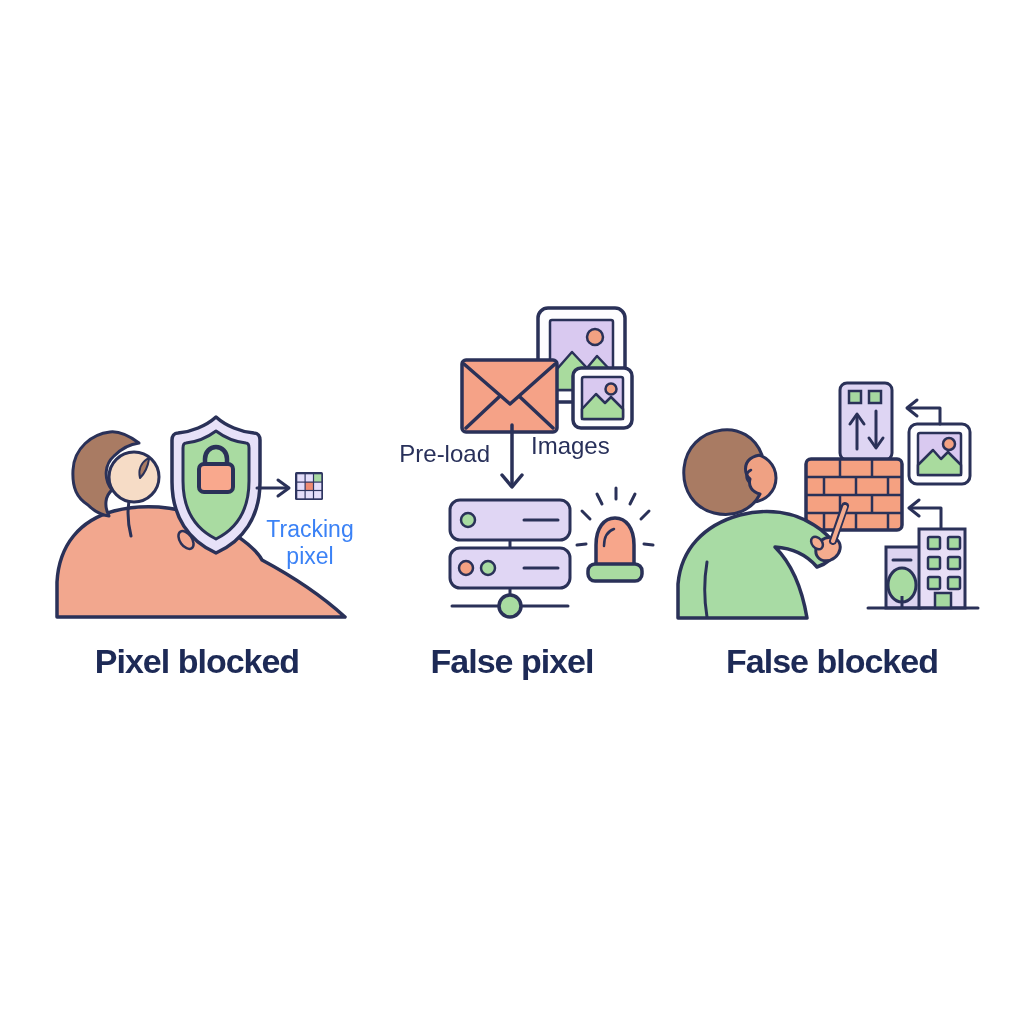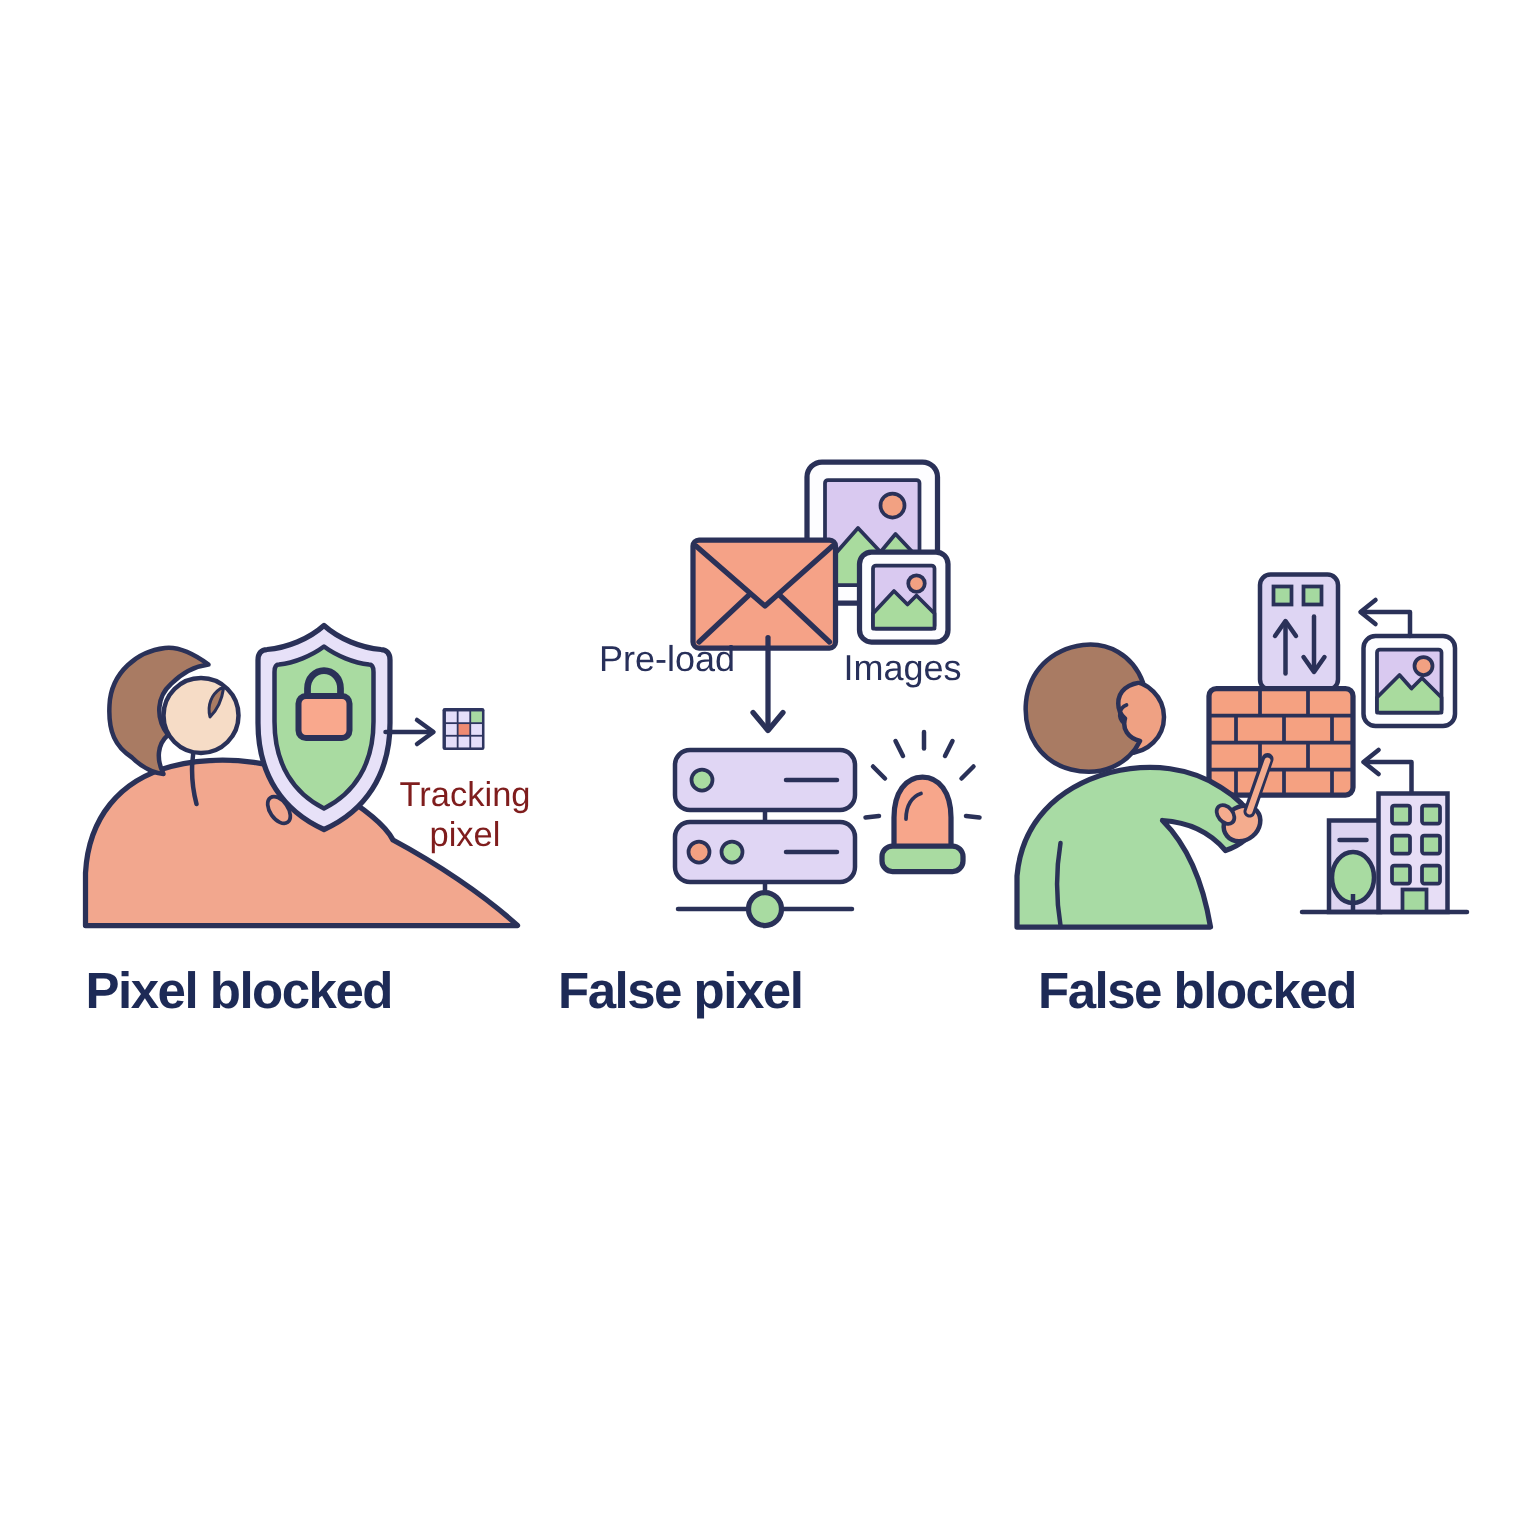--- a/index.html
+++ b/index.html
@@ -9,27 +9,27 @@
     background:#ffffff;
     overflow:hidden;
     font-family:"Liberation Sans", sans-serif;
   }
   .canvas svg{position:absolute;left:0;top:0;}
   .txt{position:absolute;color:#28305a;}
   .annotation{
     font-size:23px;
     line-height:27px;
     text-align:center;
-    color:#7f1d1d;
+    color:#3b82f6;
   }
   .sidelabel{font-size:24px;color:#28305a;}
   .caption{
     position:absolute;
     top:642px;width:280px;
-    text-align:left;
+    text-align:center;
     font-size:34px;
     font-weight:700;
     letter-spacing:-1px;
     color:#1d2a56;
   }
 </style>
 </head>
 <body>
 
 <div class="canvas">
@@ -219,23 +219,23 @@
       </g>
     </g>
   </g>
 </svg>
 
 <div class="txt annotation" style="left:248px;top:516px;width:124px;">
   <span style="display:block">Tracking</span>
   <span style="display:block">pixel</span>
 </div>
 
-<div class="txt sidelabel" style="left:390px;top:426px;width:100px;text-align:right;">Pre-load</div>
-
-<div class="txt sidelabel" style="left:531px;top:432px;width:110px;text-align:right;">Images</div>
+<div class="txt sidelabel" style="left:390px;top:440px;width:100px;text-align:right;">Pre-load</div>
+
+<div class="txt sidelabel" style="left:531px;top:432px;width:110px;text-align:left;">Images</div>
 
 <div class="caption" style="left:57px;">Pixel blocked</div>
 
 <div class="caption" style="left:372px;">False pixel</div>
 
 <div class="caption" style="left:692px;">False blocked</div>
 
 </div>
 
 </body></html>

